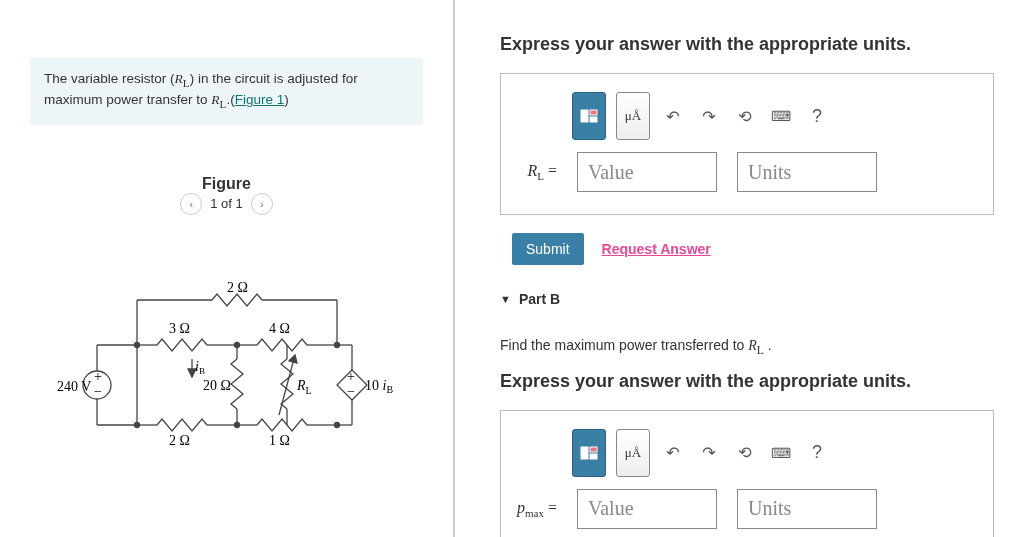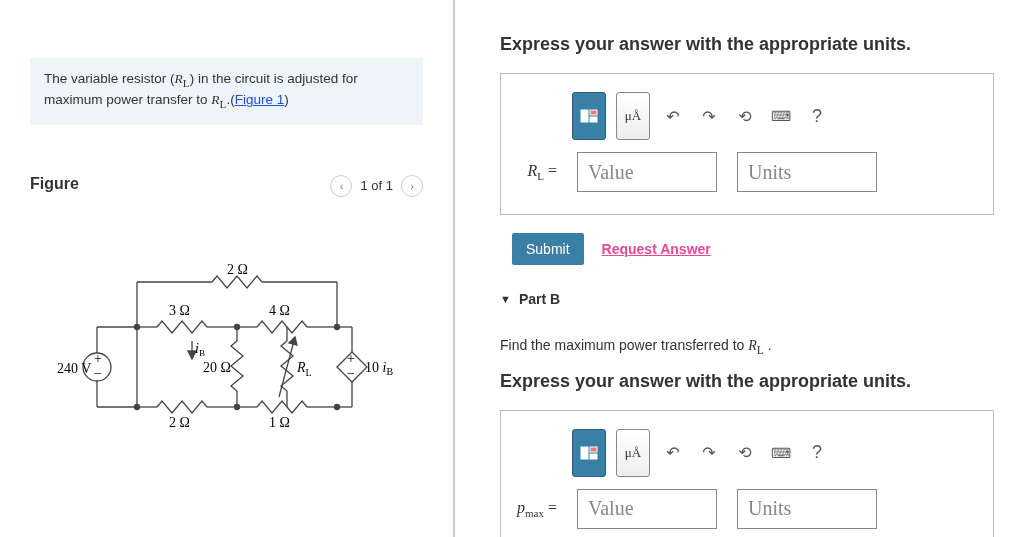--- a/index.html
+++ b/index.html
@@ -2,23 +2,23 @@
 <html><head>
 <meta charset="utf-8">
 <style>
   * { box-sizing: border-box; margin: 0; padding: 0; }
   body { font-family: "Helvetica Neue", Arial, sans-serif; font-size: 14px; color: #333; background: #fff; }
   .page { display: flex; width: 1024px; height: 537px; }
   .left-pane { width: 455px; border-right: 2px solid #ccc; padding: 20px 30px; overflow: hidden; }
   .right-pane { flex: 1; padding: 20px 30px 0 45px; overflow: hidden; }
 
   .intro-box { background: #eef5f8; padding: 12px 14px; margin-top: 38px; line-height: 1.4; font-size: 13.5px; }
-  .intro-box a { color: #1d4ed8; }
-
-  .figure-header { display: flex; justify-content: space-between; margin-top: 50px; }
+  .intro-box a { color: #0f766e; }
+
+  .figure-header { display: flex; align-items: center; justify-content: space-between; margin-top: 50px; flex-direction: column; }
   .figure-title { font-weight: bold; font-size: 16px; }
   .pager { display: flex; align-items: center; gap: 8px; font-size: 13px; }
   .nav-btn { width: 22px; height: 22px; border: 1px solid #ccc; border-radius: 50%; background: #fff; display: flex; align-items: center; justify-content: center; color: #777; cursor: pointer; font-size: 11px; }
 
   .circuit-area { margin-top: 60px; display: flex; justify-content: center; }
   .circuit-svg text { font-family: "Times New Roman", serif; font-size: 14px; }
 
   .part-title { font-size: 14px; margin-top: 30px; }
   .part-instr { font-weight: bold; margin-top: 14px; font-size: 18px; }
 

